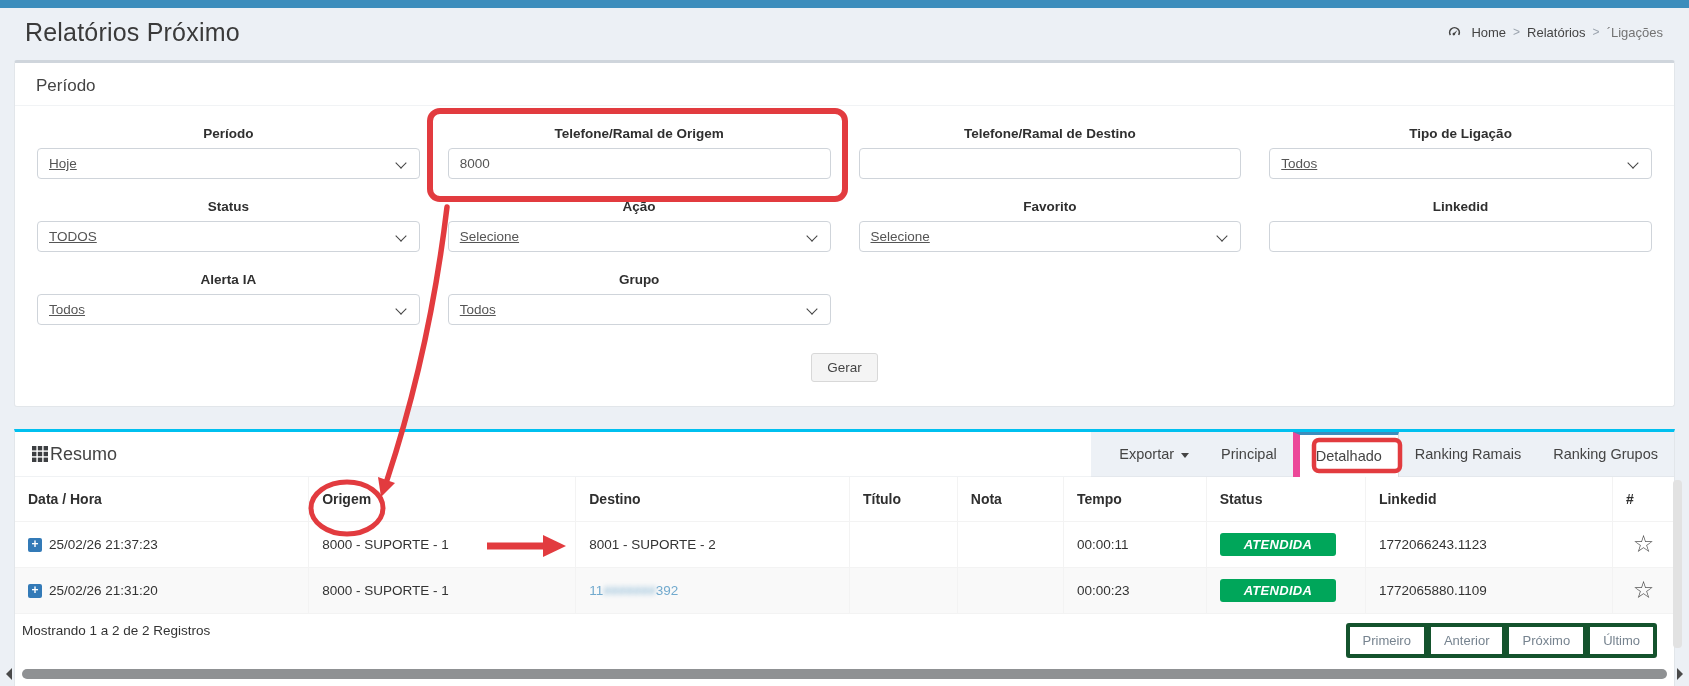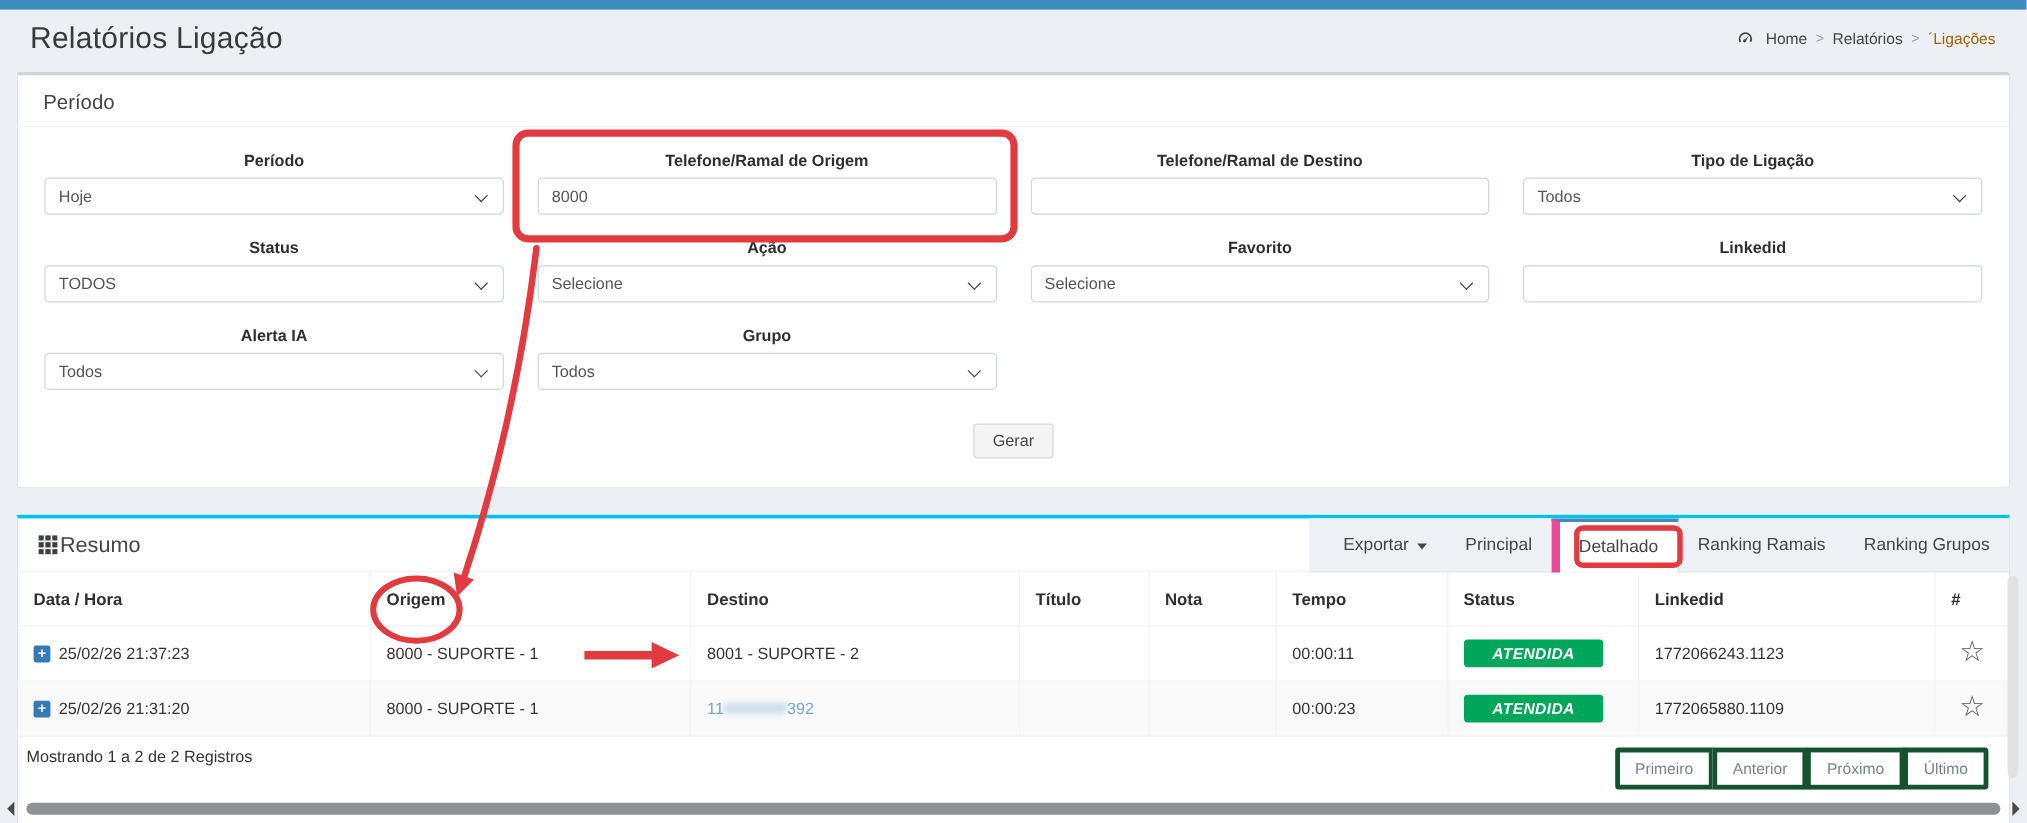--- a/index.html
+++ b/index.html
@@ -7,32 +7,32 @@
   body { font-family:"Liberation Sans", sans-serif; background:#ecf0f5; color:#333; }
   .page { position:relative; width:1689px; height:686px; overflow:hidden; background:#ecf0f5; }
 
   .topbar { height:8px; background:var(--topbar,#3c8dbc); }
 
   .page-header { height:48px; display:flex; align-items:center; justify-content:space-between; padding:0 26px 0 25px; }
   .page-title { font-size:25px; font-weight:400; color:#3a3a3a; letter-spacing:.2px; }
   .breadcrumb { display:flex; align-items:center; font-size:13px; color:#444; gap:7px; }
   .breadcrumb .sep { color:#9aa3ad; font-size:12px; }
   .breadcrumb .crumb { color:#444; cursor:pointer; }
-  .breadcrumb .crumb.current { color:#a16207; cursor:default; }
+  .breadcrumb .crumb.current { color:#737373; cursor:default; }
   .dash-ic { width:15px; height:15px; fill:#444; margin-right:2px; }
 
   .panel { background:#fff; margin:0 14px; border:1px solid #e2e6ea; }
   .panel-periodo { margin-top:4px; border-top:3px solid #cfd5dc; border-radius:3px; height:347px; }
   .panel-periodo .panel-hd { padding:13px 21px 0; height:43px; font-size:17px; color:#444; border-bottom:1px solid #f1f3f5; }
   .panel-body { padding:20px 22px 0; }
 
   .form-grid { display:grid; grid-template-columns:repeat(4,1fr); column-gap:28px; row-gap:20px; }
   .fgroup label { display:block; text-align:center; font-size:13.5px; font-weight:bold; color:#2f2f2f; margin-bottom:7px; }
   .control { position:relative; height:31px; border:1px solid #cfd4da; border-radius:4px; background:#fff; }
-  .selectbox { display:flex; align-items:center; padding:0 30px 0 11px; font-size:13.5px; color:#555; cursor:pointer; }
+  .selectbox { display:flex; align-items:center; padding:0 30px 0 11px; font-size:13.5px; color:#555; cursor:pointer;text-decoration:underline; }
   .chev { position:absolute; right:14px; top:10px; width:8px; height:8px; border-right:1.8px solid #444; border-bottom:1.8px solid #444; transform:rotate(45deg); }
   .tinput { width:100%; height:29px; border:none; outline:none; padding:0 11px; font-size:13.5px; color:#555; font-family:"Liberation Sans",sans-serif; background:transparent; }
 
   .gerar-row { text-align:center; margin-top:28px; }
   .btn-default { display:inline-block; background:#f4f4f4; border:1px solid #d8d8d8; border-radius:3px; color:#444; font-size:13.5px; padding:6px 15px; cursor:pointer; font-family:"Liberation Sans",sans-serif; }
 
   .panel-resumo { margin-top:22px; border-top:3px solid var(--panel-accent,#00c0ef); height:600px; }
   .resumo-header { display:flex; justify-content:space-between; height:45px; }
   .resumo-title { display:flex; align-items:center; gap:2px; padding-left:17px; font-size:18px; color:#444; border-bottom:1px solid #f0f2f4; flex:1; }
   .grid-ic { width:16px; height:16px; fill:#3d3f42; }
@@ -75,21 +75,21 @@
   .ann-fill { fill:var(--annotation,#e23b3f); stroke:none; }
 </style>
 </head>
 <body>
 
 <div class="page">
 
   <div class="topbar"></div>
 
   <div class="page-header">
-    <div class="page-title">Relatórios Ligação</div>
+    <div class="page-title">Relatórios Próximo</div>
     <div class="breadcrumb">
       <svg class="dash-ic" viewBox="0 0 16 16">
         <path d="M8 2a6 6 0 0 0-6 6c0 1.1.3 2.2.9 3.1l1.4-.9A4.3 4.3 0 1 1 11.7 10l1.4.9c.6-.9.9-2 .9-3A6 6 0 0 0 8 2z"></path>
         <path d="M11.2 5.2 7.6 8.3a1.4 1.4 0 1 0 1.1 1.1z"></path>
       </svg>
       <span class="crumb">Home</span>
       <span class="sep">&gt;</span>
       <span class="crumb">Relatórios</span>
       <span class="sep">&gt;</span>
       <span class="crumb current">´Ligações</span>

